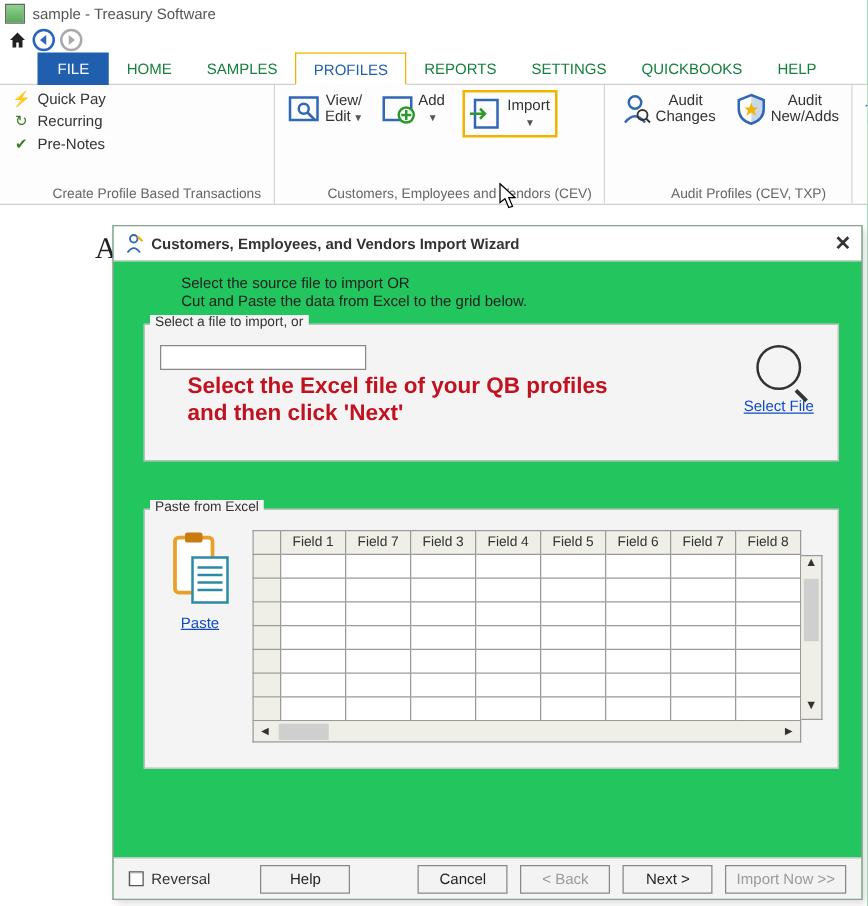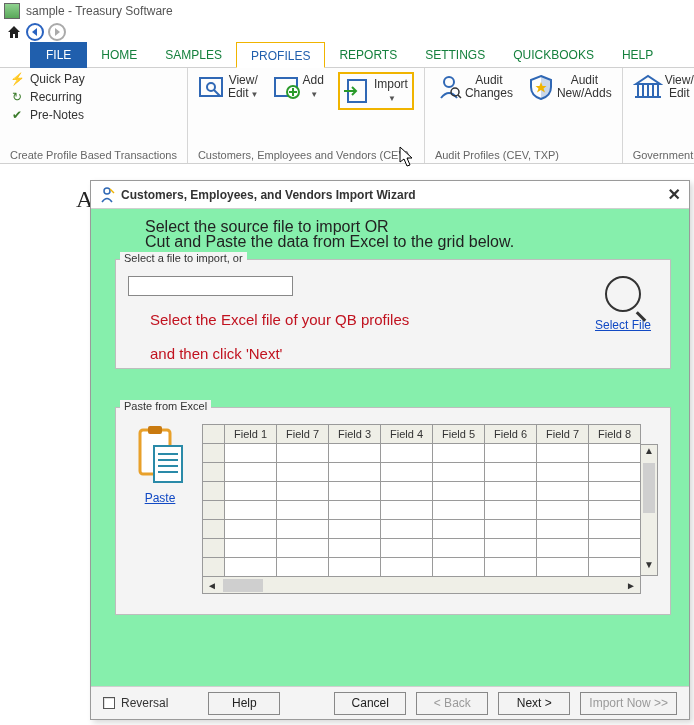--- a/index.html
+++ b/index.html
@@ -77,47 +77,47 @@
     overflow:hidden;
   }
   .rgroup {
     border-right:1px solid #d6d6d6;
     padding: 4px 10px 2px 10px;
     display:flex;
     flex-direction:column;
     justify-content:space-between;
   }
   .rgroup .groupbody { display:flex; gap:14px; align-items:flex-start; }
-  .rgroup .grouplabel { font-size:11px;color:#666;padding-top:2px;white-space:nowrap;}
+  .rgroup .grouplabel { text-align:center;font-size:11px;color:#666;padding-top:2px;white-space:nowrap;margin-left:32px;}
   .stackbtn { display:flex;flex-direction:row;align-items:center;gap:2px;font-size:12px;color:#333;min-width:44px;}
   .stackbtn.active { border:2px solid #f0b400; padding:2px 4px;}
   .stackbtn .ico { height:30px;display:flex;align-items:center;justify-content:center;}
   .stackbtn .lbl { text-align:center;line-height:13px;}
   .quicklist { display:flex;flex-direction:column;gap:4px;}
   .quicklist .qitem { display:flex;align-items:center;gap:6px;font-size:12px;color:#333;}
   .qitem .qicon{width:14px;text-align:center;color:#3a7b2a;}
   .drop{font-size:8px;color:#555;margin-left:2px;}
   
   .dialog {
     position:absolute;
     left:90px; top:180px;
     width:600px; height:540px;
-    background:#86efac;
+    background:#22c55e;
     border:1px solid #9a9a9a;
     box-shadow: 3px 3px 6px rgba(0,0,0,0.15);
     display:flex;flex-direction:column;
   }
   .dialog-title {
     height:28px;background:#fff;border-bottom:1px solid #cfcfcf;
     display:flex;align-items:center;padding:0 8px;font-size:12px;color:#333;font-weight:600;
   }
   .dialog-title .wiz-icon{width:16px;height:16px;margin-right:6px;display:inline-block;}
   .dialog-title .close { margin-left:auto;font-size:16px;color:#333;cursor:default;}
   .dialog-body { flex:1;padding:10px 18px 6px 24px;overflow:hidden;}
-  .intro { font-size:16px;color:#222;line-height:15px;margin:0 0 10px 30px;}
+  .intro { font-size:12px;color:#222;line-height:15px;margin:0 0 10px 30px;}
   .fieldset {
     border:1px solid #bdbdbd;
     padding:16px 12px 12px 12px;
     position:relative;
     margin-bottom:14px;
     background:#f4f4f4;
   }
   .fieldset .legend {
     position:absolute;top:-8px;left:4px;background:#f4f4f4;padding:0 4px;font-size:11px;color:#333;
   }
@@ -125,21 +125,21 @@
   .file-input {
     flex:1; height:20px;border:1px solid #888;background:#fff;padding:1px 4px;font-size:12px;
   }
   .selectfile {
     width:70px;text-align:center;
   }
   .selectfile .mag{width:36px;height:36px;border:2px solid #333;border-radius:50%;margin:0 auto;position:relative;}
   .selectfile .mag:after{content:"";position:absolute;right:-8px;bottom:-8px;width:12px;height:3px;background:#333;transform:rotate(45deg);}
   .selectfile .lnk{color:#1149c4;text-decoration:underline;font-size:12px;display:block;margin-top:6px;}
   .annot {
-    color:#c1121f;font-weight:400;font-size:15px;line-height:20px;margin:14px 0 0 22px;
+    color:#c1121f;font-weight:700;font-size:18px;line-height:20px;margin:2px 0 0 22px;
   }
   .paste-area{display:flex;gap:10px;align-items:flex-start;}
   .paste-btn{width:64px;text-align:center;}
   .paste-btn .lnk{color:#1149c4;text-decoration:underline;font-size:12px;display:block;margin-top:4px;}
   .grid-wrap{flex:1;}
   table.grid{border-collapse:collapse;width:100%;background:#fff;table-layout:fixed;}
   table.grid th, table.grid td{border:1px solid #9a9a9a;height:19px;font-size:11px;font-weight:400;color:#333;padding:0;text-align:center;overflow:hidden;}
   table.grid th{background:#efefe7;}
   table.grid th.rowhdr,table.grid td.rowhdr{background:#efefe7;width:22px;}
   .hscroll{height:17px;display:flex;border:1px solid #9a9a9a;border-top:none;background:#efefe7;align-items:center;}

